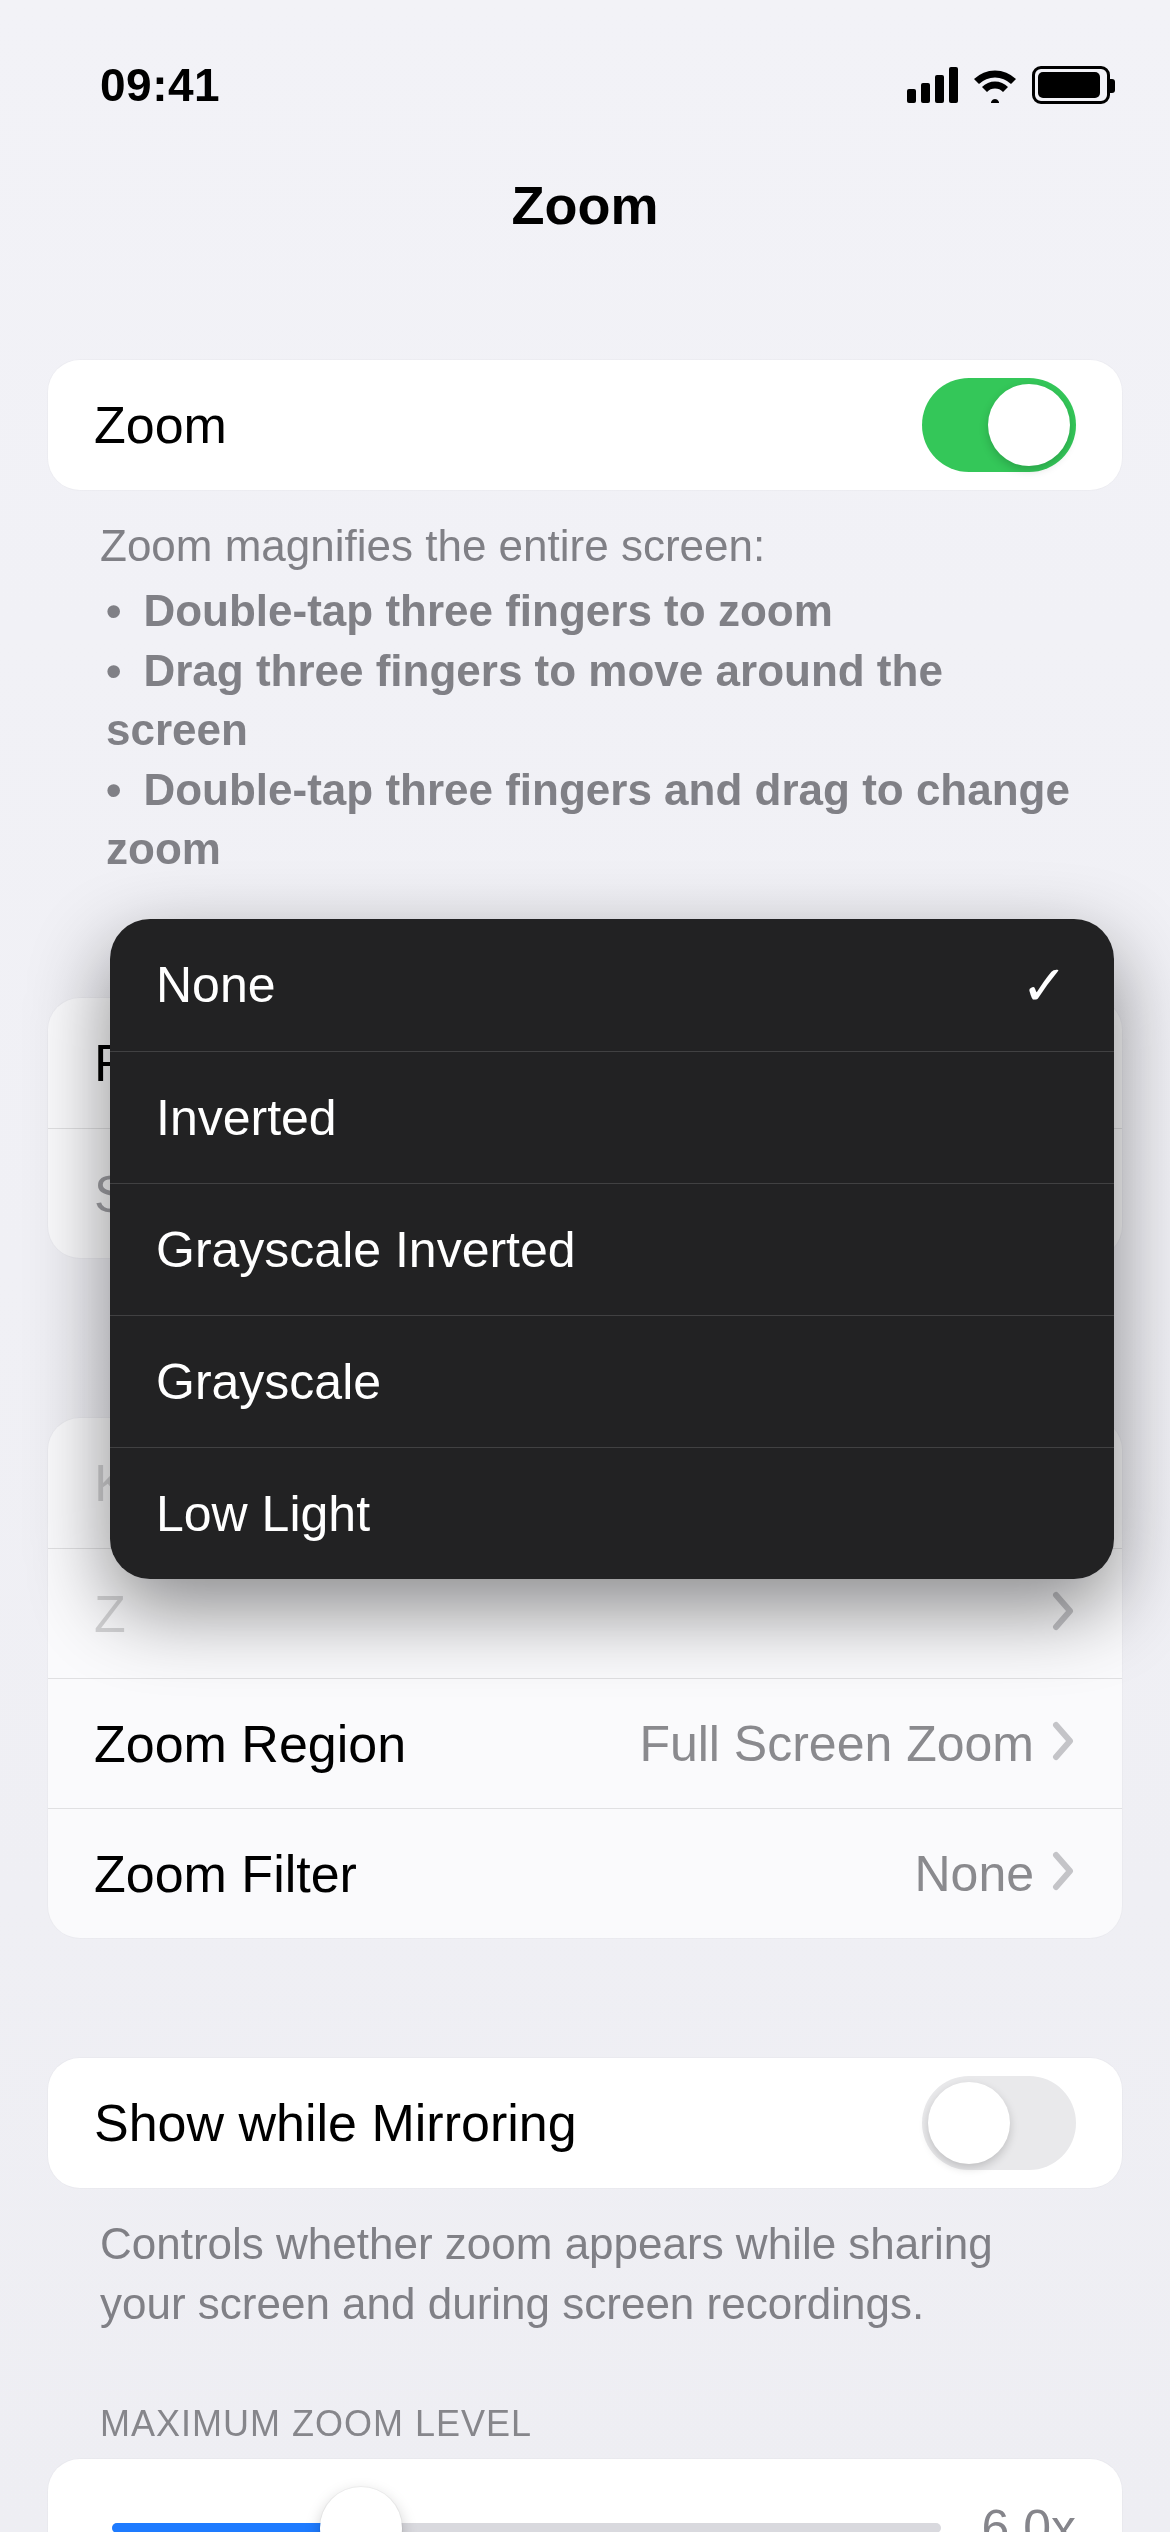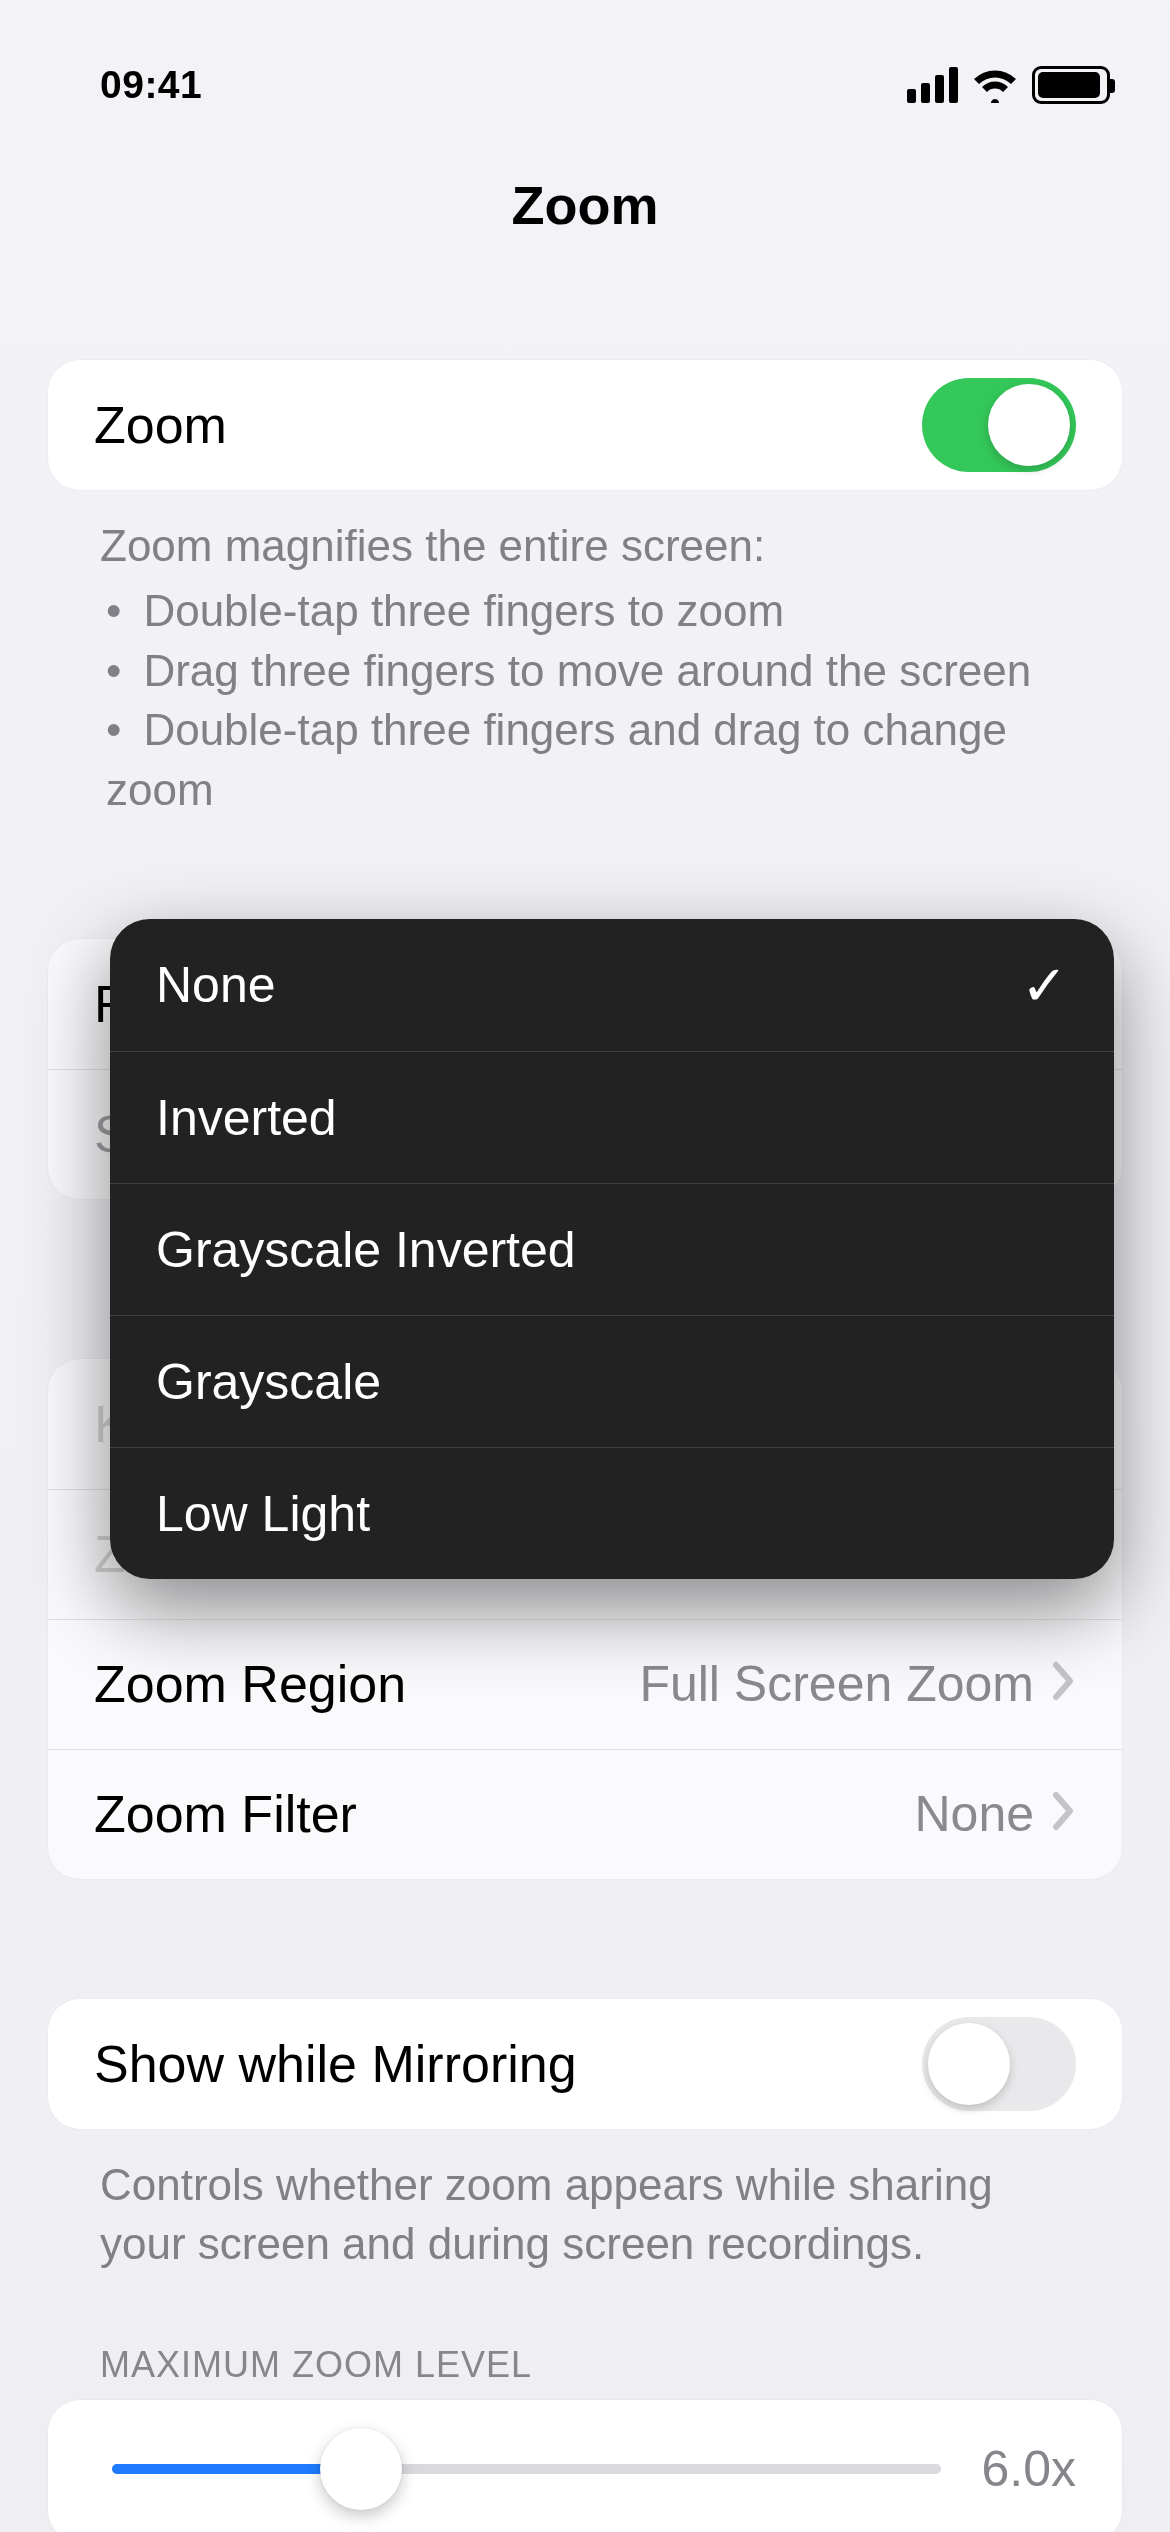--- a/index.html
+++ b/index.html
@@ -11,21 +11,21 @@
   }
 
   
   .status-bar {
     height: 140px;
     display: flex;
     align-items: center;
     justify-content: space-between;
     padding: 30px 60px 0 100px;
   }
-  .status-time { font-size: 39px; font-weight: 600; letter-spacing: 0.5px; }
+  .status-time { font-size: 46px; font-weight: 600; letter-spacing: 0.5px; }
   .status-icons { display: flex; align-items: center; gap: 14px; }
   .signal { display: flex; align-items: flex-end; gap: 5px; }
   .signal span { width: 9px; background: #000; border-radius: 2px; }
   .signal span:nth-child(1){height:14px}
   .signal span:nth-child(2){height:20px}
   .signal span:nth-child(3){height:28px}
   .signal span:nth-child(4){height:36px}
   .wifi { width: 46px; height: 36px; position: relative; }
   .wifi svg { width: 46px; height: 36px; }
   .battery { width: 78px; height: 38px; border: 3px solid #000; border-radius: 9px; position: relative; }
@@ -82,21 +82,21 @@
     box-shadow: 0 4px 10px rgba(0,0,0,0.18);
   }
   .switch.on .knob { right:6px; }
   .switch.off .knob { left:6px; }
 
   .footer-text {
     padding: 26px 52px 0 52px;
     color:#808086; font-size: 44px; line-height: 1.35;
   }
   .footer-text .lead { padding-bottom: 6px; }
-  .footer-text ul { list-style: none; padding-left: 6px; }
+  .footer-text ul { list-style: none; padding-left: 6px; font-weight: bold; }
   .footer-text li::before { content:"•"; color:#808086; margin-right: 22px; }
 
   .section-header {
     padding: 0 52px 14px 52px;
     color:#86868b; font-size: 36px; letter-spacing: 1px;
   }
 
   .slider-row {
     display:flex; align-items:center; gap: 40px;
     padding: 40px 46px 44px 64px;

